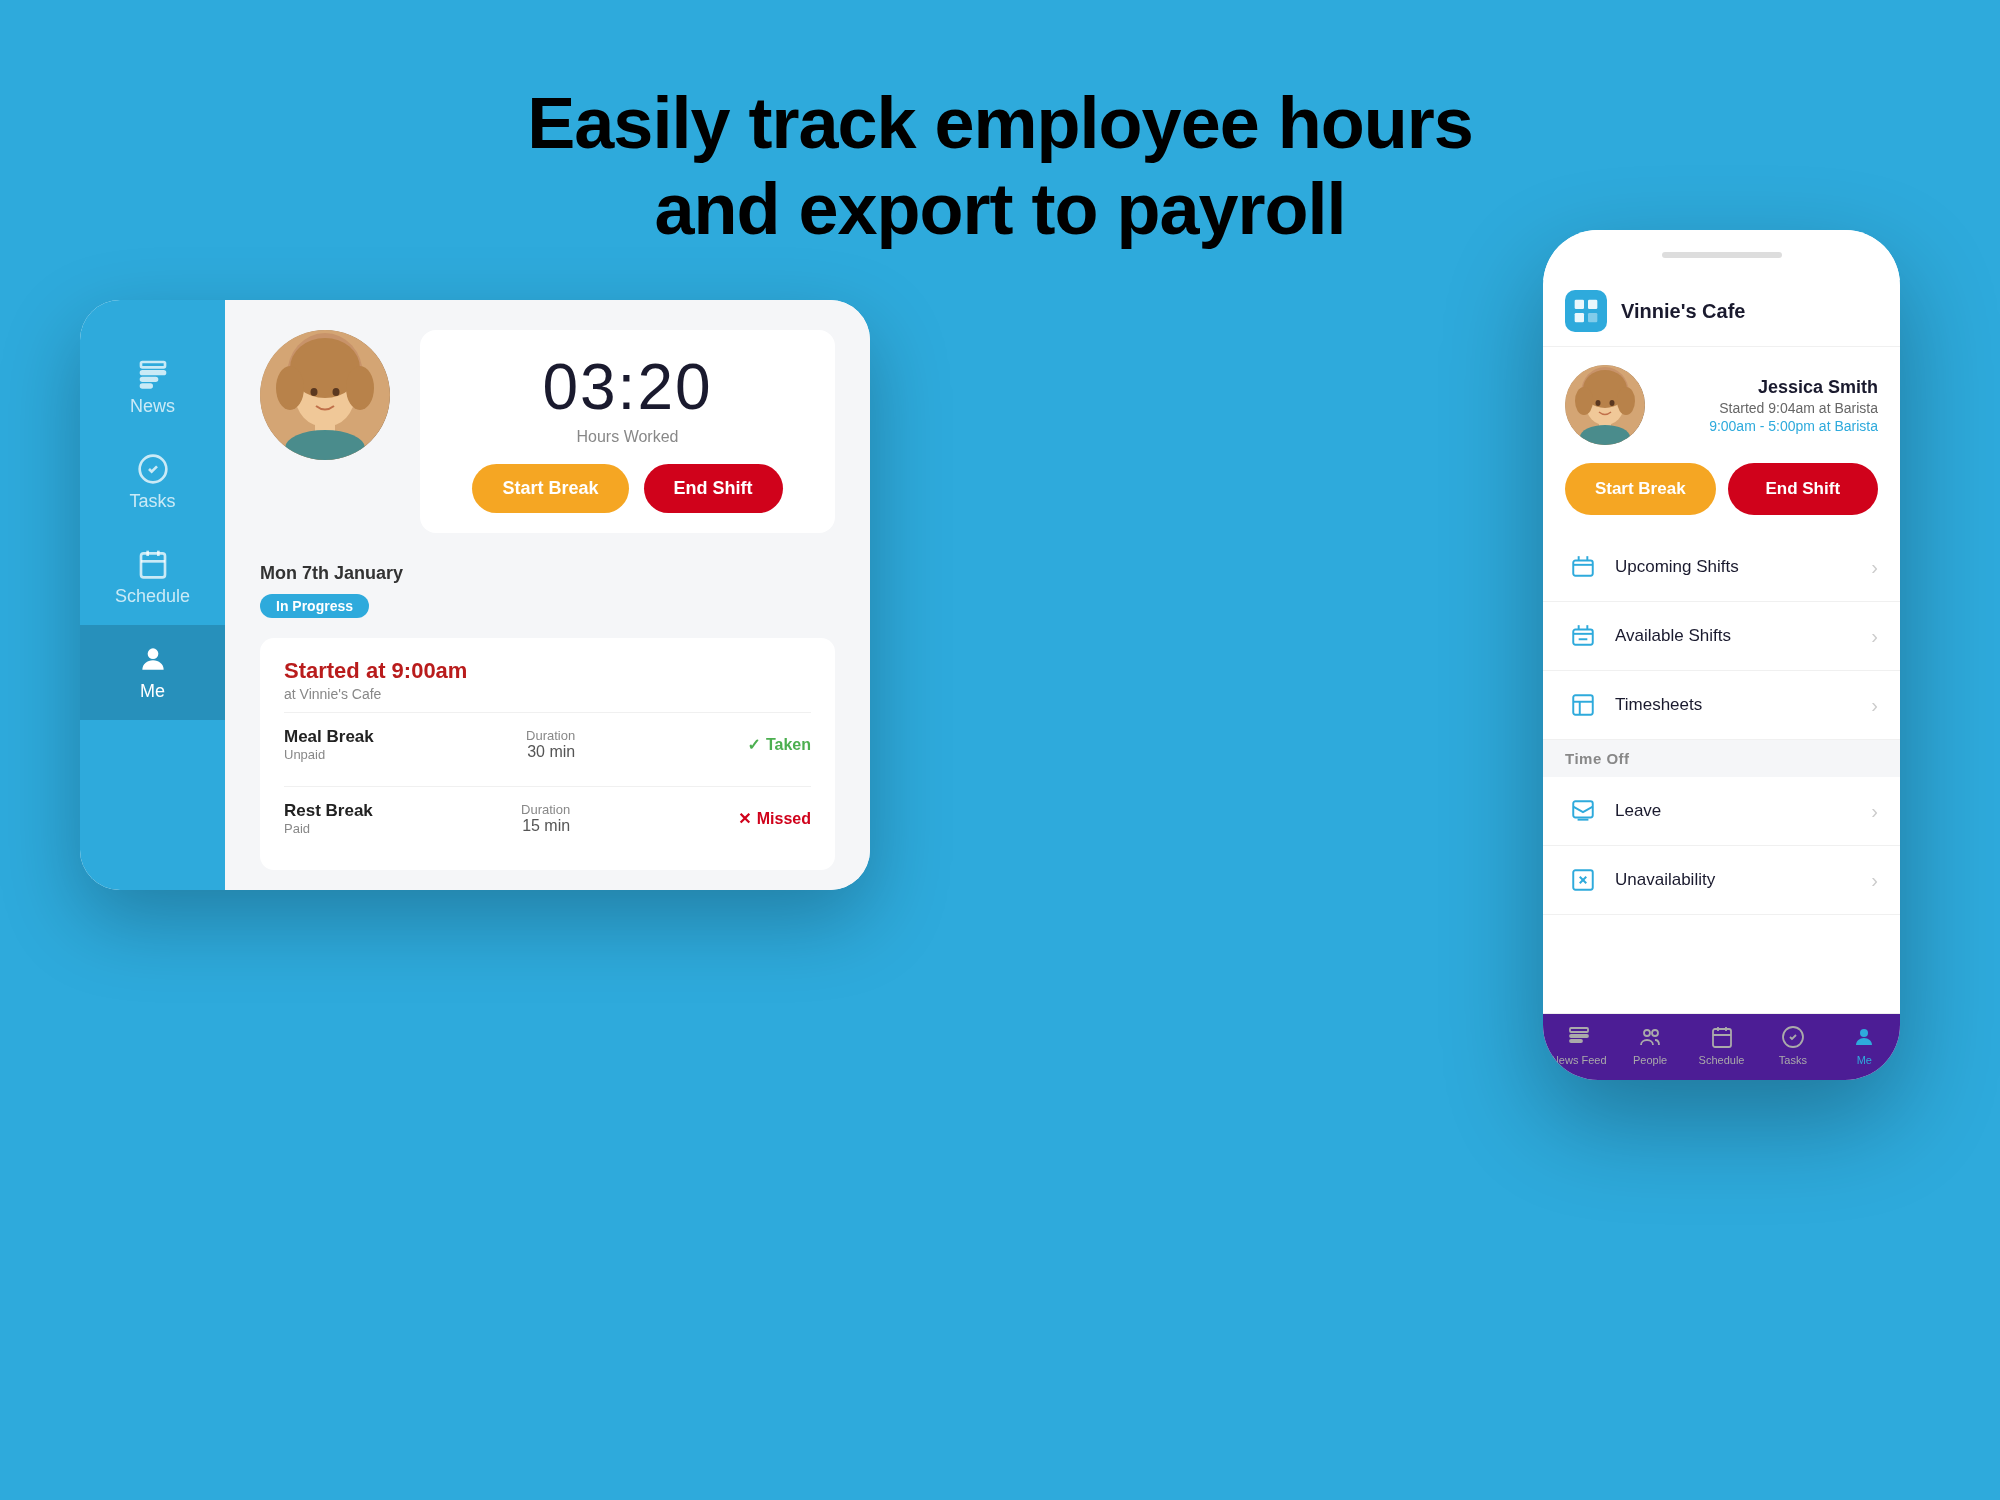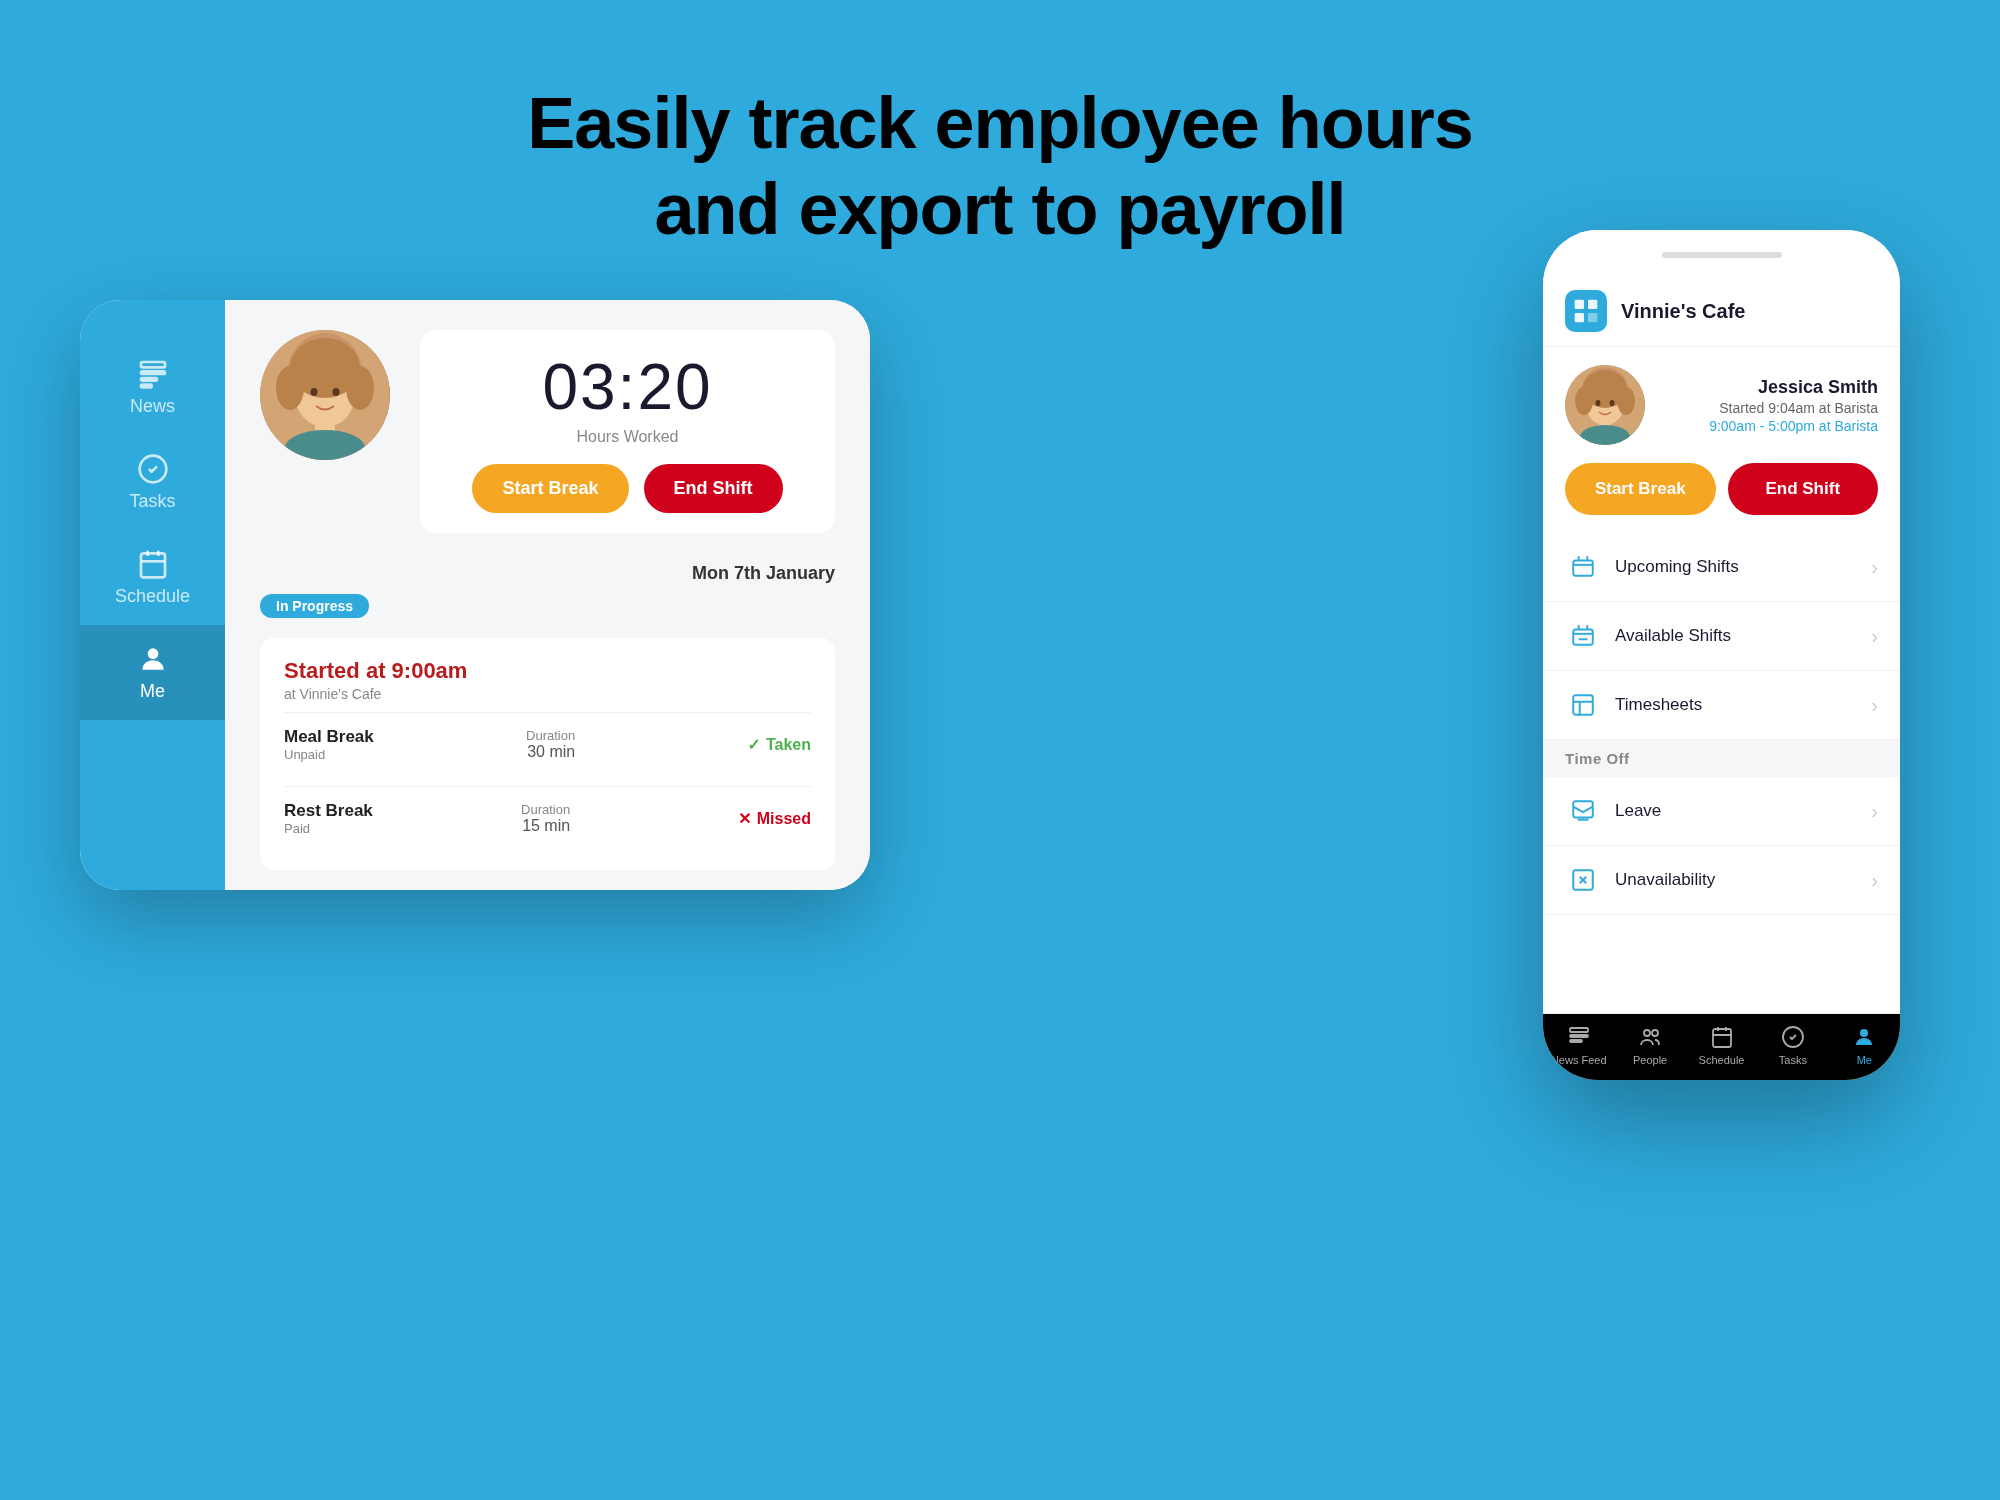--- a/index.html
+++ b/index.html
@@ -139,21 +139,20 @@
       cursor: pointer;
       white-space: nowrap;
     }
 
     
     .shift-date {
       font-size: 18px;
       font-weight: 600;
       color: #333;
       margin-bottom: 10px;
-      text-align: right;
     }
 
     .in-progress-badge {
       display: inline-block;
       background: #2EAADC;
       color: #fff;
       border-radius: 20px;
       padding: 4px 16px;
       font-size: 14px;
       font-weight: 600;
@@ -393,21 +392,21 @@
 
     .phone-chevron {
       color: #ccc;
       font-size: 20px;
     }
 
     .phone-bottom-nav {
       margin-top: auto;
       display: flex;
       border-top: 1px solid #eee;
-      background: #000000;
+      background: #4c1d95;
       padding: 10px 0 14px;
     }
 
     .phone-nav-item {
       flex: 1;
       display: flex;
       flex-direction: column;
       align-items: center;
       gap: 4px;
       cursor: pointer;

